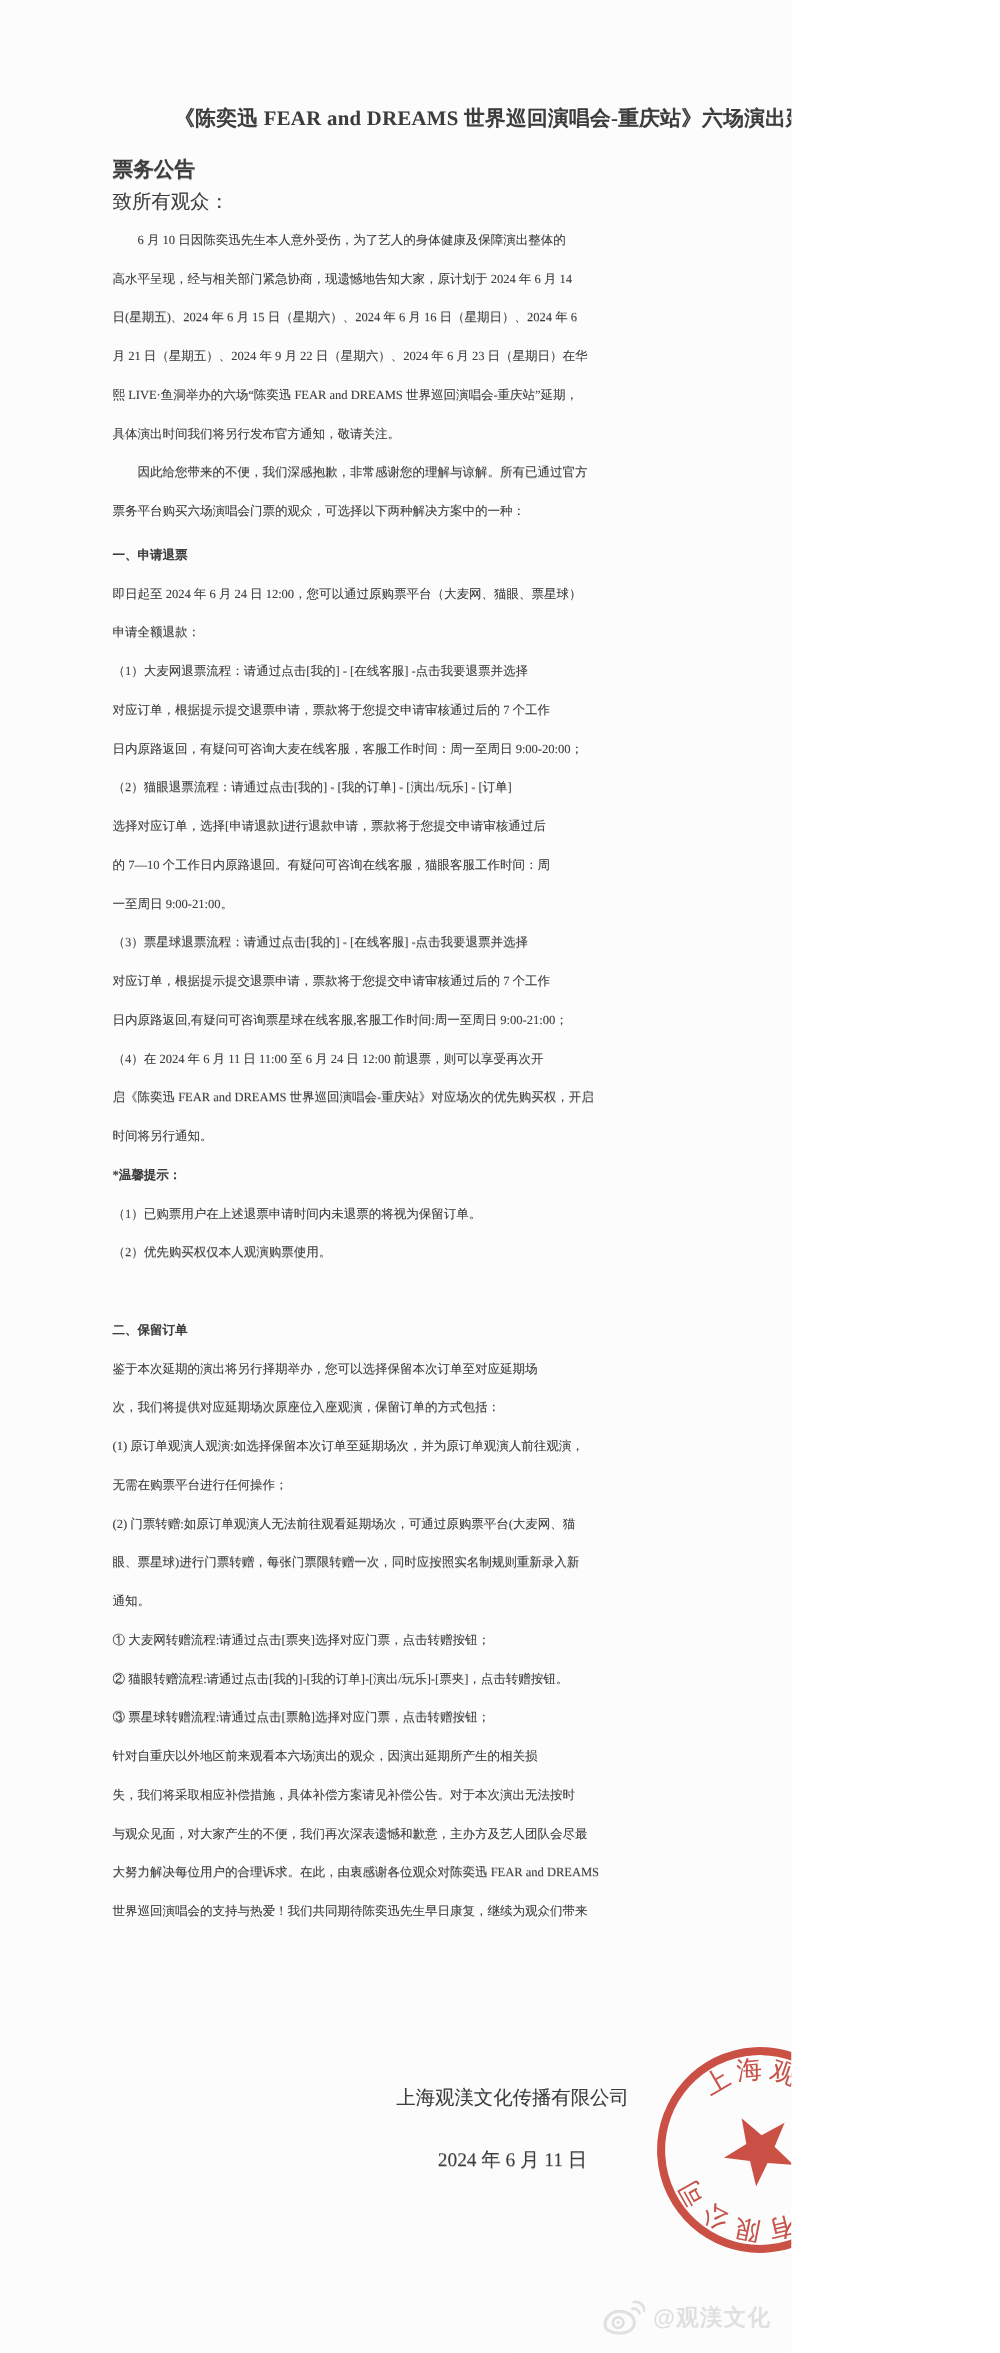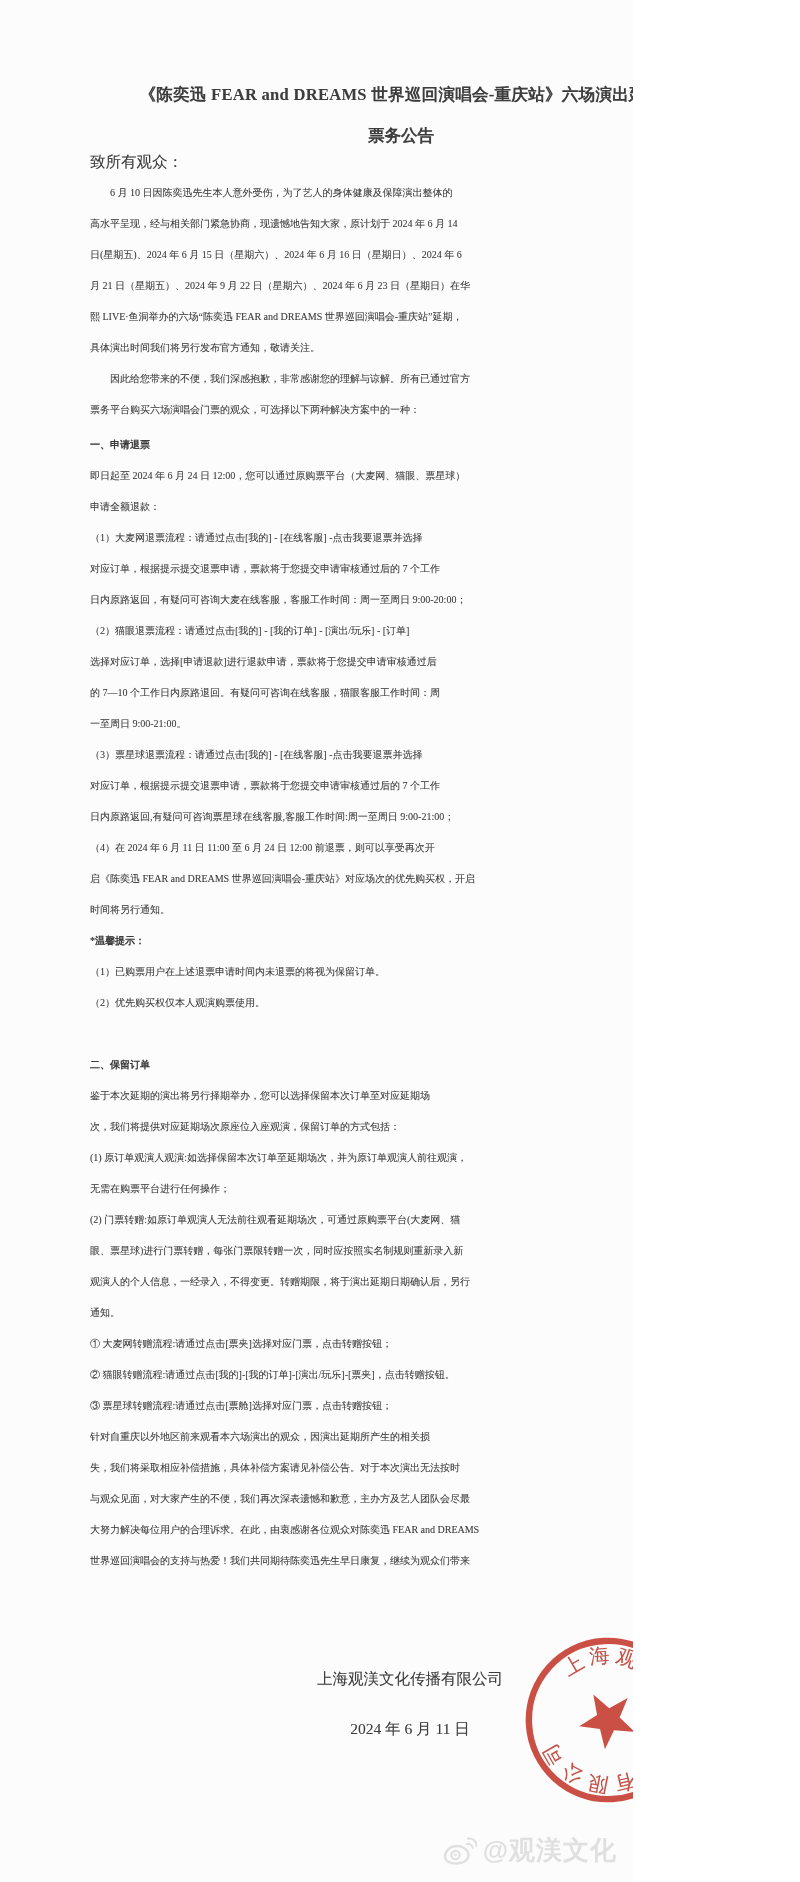--- a/index.html
+++ b/index.html
@@ -12,21 +12,21 @@
     font-family:"Liberation Serif","DejaVu Serif",serif;
     color:var(--ink);
     overflow:hidden;
     text-shadow:0.2px 0.2px 0.5px rgba(70,70,70,0.30);
   }
   .content{position:absolute; left:90px; top:82px; width:622px;}
   .title{
     text-align:center; font-weight:bold; font-size:16.5px; line-height:26px;
     letter-spacing:0.3px;
   }
-  .subtitle{text-align:center; font-weight:bold; font-size:16.5px; line-height:26px; margin-top:15px;}
+  .subtitle{text-align:left; font-weight:bold; font-size:16.5px; line-height:26px; margin-top:15px;}
   .salutation{font-size:15.5px; line-height:26px; }
   .lines{margin-top:2px; font-size:10px;}
   .line{line-height:31px; white-space:nowrap; min-height:31px;}
   .line.indent{text-indent:2em;}
   .line.heading{font-weight:bold; margin-top:4px;}
   .line.note{font-weight:bold;}
   .line.gap{margin-top:31px;}
   .signature{
     position:absolute; top:1666px; right:130px; text-align:center;
     font-size:15.5px; line-height:26px;
@@ -35,21 +35,21 @@
   .stamp{
     position:absolute; left:516px; top:1628px; width:184px; height:184px;
     opacity:0.88; pointer-events:none;
   }
   .stamp svg{width:100%; height:100%;}
   .watermark{
     position:absolute; right:16px; bottom:14px;
     display:flex; align-items:center; gap:6px;
     color:var(--watermark);
     font-family:"Liberation Sans","DejaVu Sans",sans-serif;
-    font-weight:bold; font-size:26px; letter-spacing:1px;
+    font-weight:bold; font-size:18px; letter-spacing:1px;
     text-shadow:none;
   }
   .watermark svg{display:block;}
 </style>
 </head>
 <body>
 
 <div class="page">
 
   <div class="content">
@@ -84,21 +84,20 @@
         <div class="line note">*温馨提示：</div>
         <div class="line">（1）已购票用户在上述退票申请时间内未退票的将视为保留订单。</div>
         <div class="line">（2）优先购买权仅本人观演购票使用。</div>
         <div class="line heading gap">二、保留订单</div>
         <div class="line">鉴于本次延期的演出将另行择期举办，您可以选择保留本次订单至对应延期场</div>
         <div class="line">次，我们将提供对应延期场次原座位入座观演，保留订单的方式包括：</div>
         <div class="line">(1) 原订单观演人观演:如选择保留本次订单至延期场次，并为原订单观演人前往观演，</div>
         <div class="line">无需在购票平台进行任何操作；</div>
         <div class="line">(2) 门票转赠:如原订单观演人无法前往观看延期场次，可通过原购票平台(大麦网、猫</div>
         <div class="line">眼、票星球)进行门票转赠，每张门票限转赠一次，同时应按照实名制规则重新录入新</div>
-        <div class="line">观演人的个人信息，一经录入，不得变更。转赠期限，将于演出延期日期确认后，另行</div>
         <div class="line">通知。</div>
         <div class="line">① 大麦网转赠流程:请通过点击[票夹]选择对应门票，点击转赠按钮；</div>
         <div class="line">② 猫眼转赠流程:请通过点击[我的]-[我的订单]-[演出/玩乐]-[票夹]，点击转赠按钮。</div>
         <div class="line">③ 票星球转赠流程:请通过点击[票舱]选择对应门票，点击转赠按钮；</div>
         <div class="line">针对自重庆以外地区前来观看本六场演出的观众，因演出延期所产生的相关损</div>
         <div class="line">失，我们将采取相应补偿措施，具体补偿方案请见补偿公告。对于本次演出无法按时</div>
         <div class="line">与观众见面，对大家产生的不便，我们再次深表遗憾和歉意，主办方及艺人团队会尽最</div>
         <div class="line">大努力解决每位用户的合理诉求。在此，由衷感谢各位观众对陈奕迅 FEAR and DREAMS</div>
         <div class="line">世界巡回演唱会的支持与热爱！我们共同期待陈奕迅先生早日康复，继续为观众们带来</div>
       </div>

